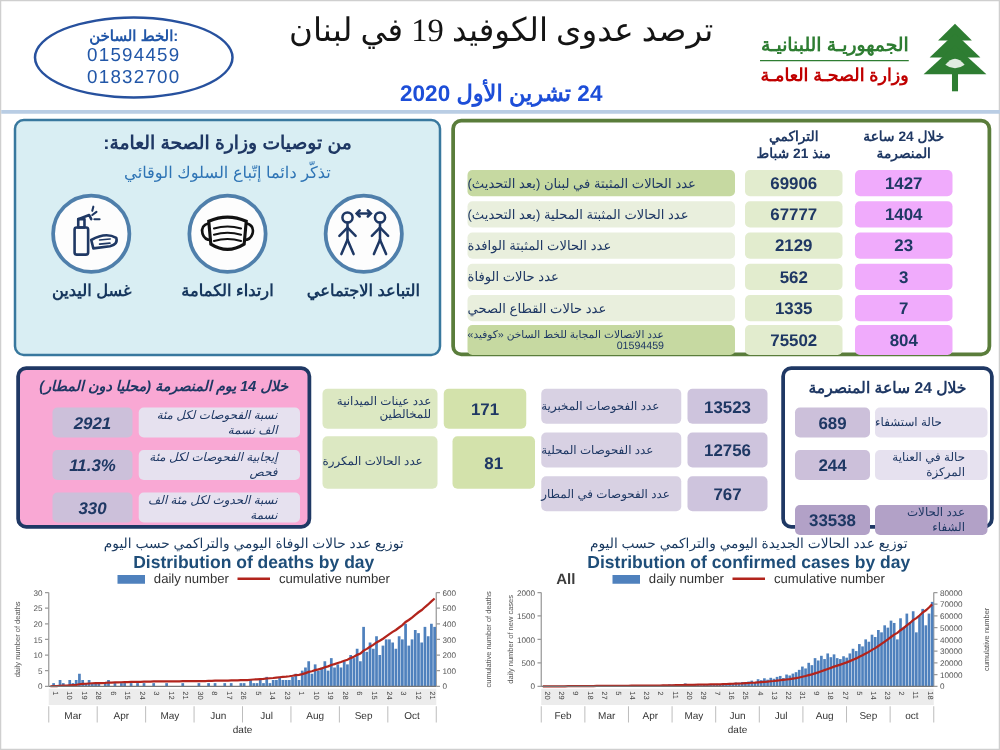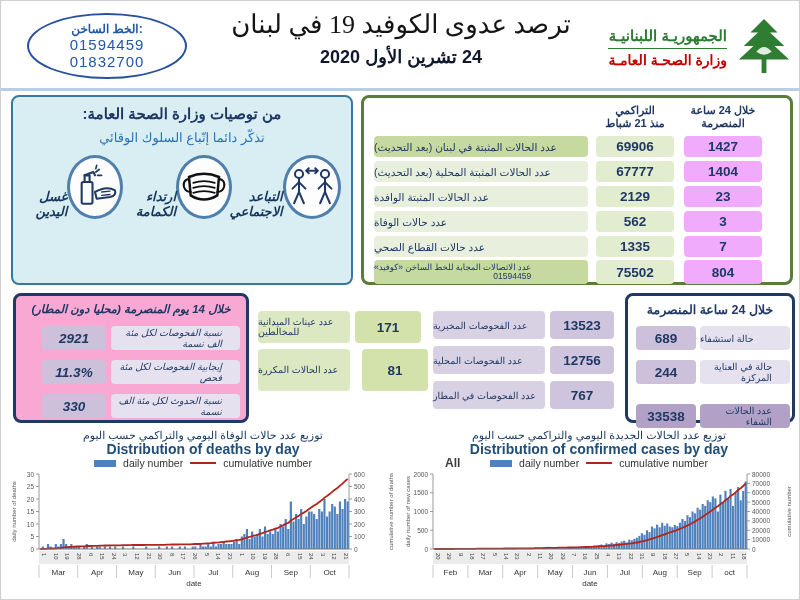--- a/index.html
+++ b/index.html
@@ -10,34 +10,34 @@
   
   .header { position:absolute; top:0; left:0; width:800px; height:86px; }
   .hdr-divider { position:absolute; top:87px; left:0; width:800px; height:3px; background:#b9cde4; }
   .hotline { position:absolute; left:26px; top:12px; width:160px; height:66px;
     border:2px solid #27519e; border-radius:50%; display:flex; flex-direction:column;
     align-items:center; justify-content:center; color:#2257a8; }
   .hotline .hl-label { font-size:12px; font-weight:bold; }
   .hotline .hl-num { font-size:15px; letter-spacing:1px; line-height:17px; }
   .title-block { position:absolute; left:210px; top:8px; width:380px; text-align:center; }
   .main-title { font-family:"Liberation Serif", serif; font-size:26px; color:#141414; direction:rtl; }
-  .report-date { font-size:18px; font-weight:bold; color:#0f172a; direction:rtl; margin-top:6px; }
+  .report-date { font-size:18px; font-weight:bold; color:#1d4ed8; direction:rtl; margin-top:24px; }
   .ministry { position:absolute; right:8px; top:14px; display:flex; align-items:center; gap:8px; }
   .ministry-text { text-align:right; direction:rtl; }
   .min-ar1 { color:#2e7d32; font-weight:bold; font-size:15px; letter-spacing:1px; }
   .min-ar2 { color:#c00000; font-weight:bold; font-size:14px; letter-spacing:1px;
     border-top:1px solid #2e7d32; margin-top:3px; padding-top:3px; }
 
   
   .reco { position:absolute; left:10px; top:94px; width:342px; height:190px;
     background:#d9eef3; border:2px solid #38789e; border-radius:8px; padding:8px 6px 4px; }
   .reco-title { text-align:center; direction:rtl; color:#1f3864; font-weight:bold; font-size:15px; }
   .reco-sub { text-align:center; direction:rtl; color:#2e74b5; font-size:13px; margin-top:7px; }
   .reco-row { display:flex; justify-content:space-around; margin-top:10px; }
-  .reco-item { display:flex; flex-direction:row; align-items:flex-end; width:100px;font-style:italic; }
+  .reco-item { display:flex; flex-direction:column; align-items:center; width:100px; }
   .reco-circle { width:64px; height:64px; border-radius:50%; background:#fdfdfd;
     border:3px solid #4f7fab; display:flex; align-items:center; justify-content:center; }
   .reco-label { margin-top:6px; color:#17375e; font-weight:bold; font-size:13px; direction:rtl; }
 
   
   .stable { position:absolute; left:360px; top:94px; width:432px; height:190px;
     background:#fff; border:3px solid #5a7d3b; border-radius:8px; }
   .col-hdr { position:absolute; top:6px; color:#1f3864; font-weight:bold; font-size:11px;
     text-align:center; direction:rtl; white-space:pre-line; line-height:13px; }
   .col-cum { left:228px; width:86px; }
@@ -60,21 +60,21 @@
   .p14-title { text-align:center; direction:rtl; color:#1f3864; font-weight:bold; font-size:11.5px; margin-top:6px; }
   .p14 .prow { position:absolute; left:26px; width:198px; height:24px; display:flex; gap:5px; }
   .pv { background:#ccc0da; border-radius:4px; width:64px; display:flex; align-items:center;
     justify-content:center; color:#1f3864; font-weight:bold; font-size:13.5px; }
   .pl { background:#e6e1ef; border-radius:4px; flex:1; display:flex; align-items:center;
     justify-content:flex-end; padding-right:18px; direction:rtl; color:#1f3864; font-size:9.5px; }
 
   .grow { position:absolute; display:flex; gap:5px; }
   .gl { background:#dce8c2; border-radius:4px; width:92px; display:flex; align-items:center;
     justify-content:flex-end; padding-right:5px; direction:rtl; color:#1f3864; font-size:9.5px;
-    line-height:10.5px; text-align:left; }
+    line-height:10.5px; text-align:right; }
   .gv { background:#d3e2ab; border-radius:4px; width:66px; display:flex; align-items:center;
     justify-content:center; color:#1f3864; font-weight:bold; font-size:13.5px; }
   .lrow { position:absolute; display:flex; gap:5px; }
   .ll { background:#d8d1e3; border-radius:4px; width:112px; display:flex; align-items:center;
     justify-content:flex-end; padding-right:6px; direction:rtl; color:#1f3864; font-size:9.5px; }
   .lv { background:#cec4dd; border-radius:4px; width:64px; display:flex; align-items:center;
     justify-content:center; color:#1f3864; font-weight:bold; font-size:13.5px; }
 
   .p24 { position:absolute; left:624px; top:0; width:170px; height:130px;
     border:3px solid #1f3864; border-radius:8px; background:#fff; }

